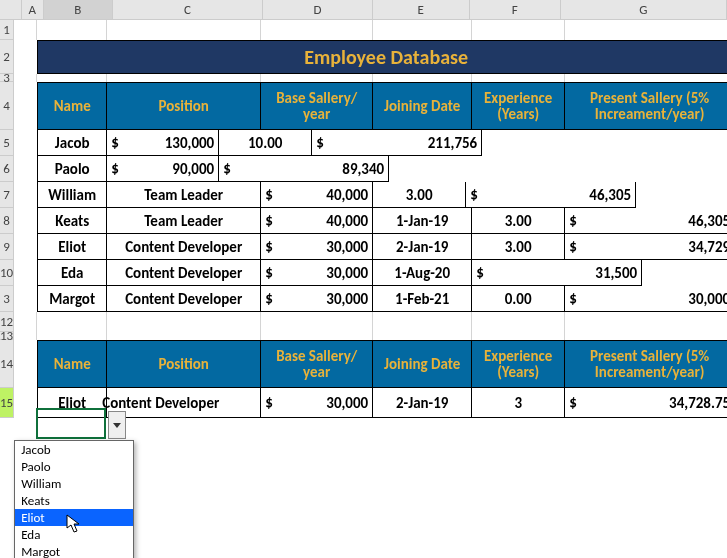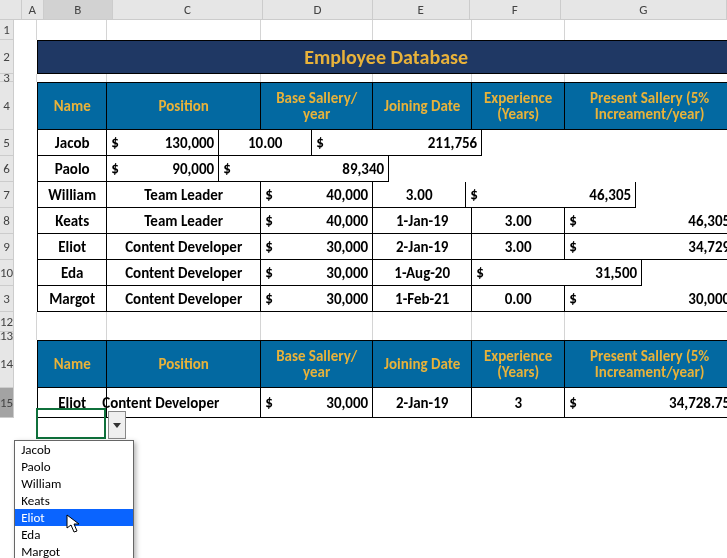--- a/index.html
+++ b/index.html
@@ -71,21 +71,21 @@
     <div class="rh" style="height:26px">5</div>
     <div class="rh" style="height:26px">6</div>
     <div class="rh" style="height:26px">7</div>
     <div class="rh" style="height:26px">8</div>
     <div class="rh" style="height:26px">9</div>
     <div class="rh" style="height:26px">10</div>
     <div class="rh" style="height:26px">3</div>
     <div class="rh" style="height:20px">12</div>
     <div class="rh" style="height:8px">13</div>
     <div class="rh" style="height:48px">14</div>
-    <div class="rh" style="height:30px;background:#a3a3a3">15</div>
+    <div class="rh" style="height:30px;background:#bef264">15</div>
   </div>
 
   <div class="sheet">
 
     <div style="height:20px;display:flex" class="gridlines">
       <div class="gl cA"></div>
         <div class="gl cB"></div>
         <div class="gl cC"></div>
         <div class="gl cD"></div>
         <div class="gl cE"></div>

